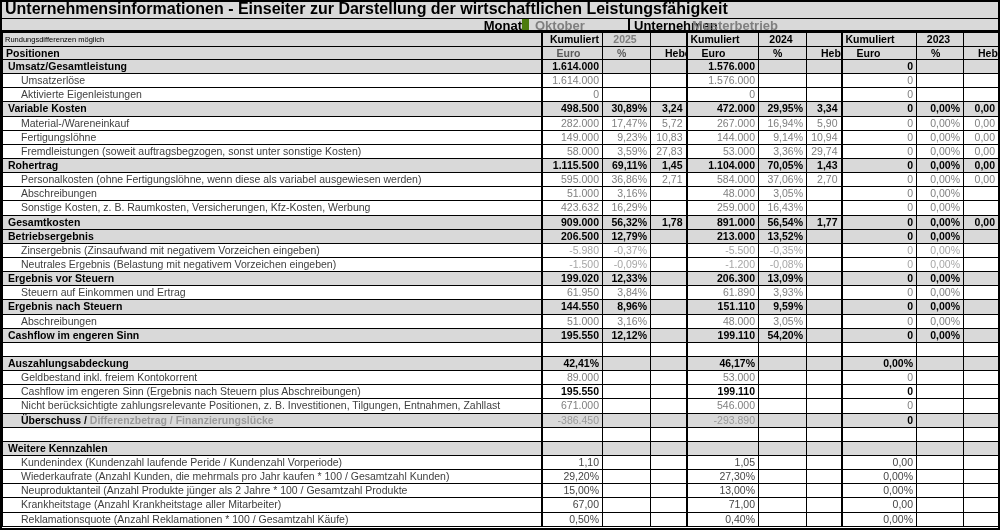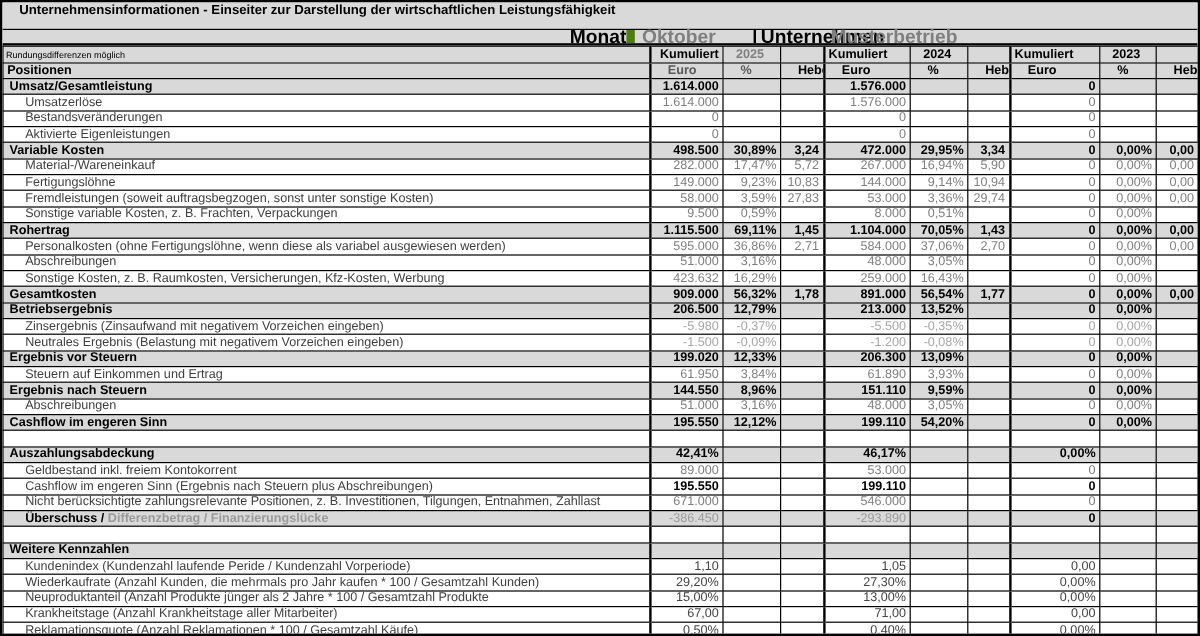--- a/index.html
+++ b/index.html
@@ -7,32 +7,32 @@
   .sheet{
     width:1000px;height:530px;
     border:2px solid #000;
     background:#fff;
     font-family:"Liberation Sans","DejaVu Sans",sans-serif;
     position:relative;
     overflow:hidden;
   }
   
   .titlebar{
-    height:23px;line-height:14px;
+    height:17px;line-height:14px;
     background:#d9d9d9;
     border-bottom:1px solid #000;
-    font-size:11px;font-weight:700;color:#000;
-    padding-left:14px;white-space:nowrap;overflow:hidden;
+    font-size:16px;font-weight:700;color:#000;
+    padding-left:3px;white-space:nowrap;overflow:hidden;
   }
   
   .metabar{
     position:relative;height:13px;line-height:13px;
     background:#d9d9d9;
     border-bottom:2px solid #000;
-    font-size:16px;
+    font-size:13px;
   }
   .metabar span{position:absolute;top:0;bottom:0;white-space:nowrap;}
   .m-monat{left:0;width:520px;text-align:right;font-weight:700;color:#000;}
   .m-okt{left:520px;width:80px;border-left:7px solid #4d7c0f;padding-left:6px;color:#7f7f7f;font-weight:700;}
   .m-unt{left:600px;width:86px;border-left:2px solid #000;padding-left:4px;font-weight:700;color:#000;margin-left:26px;}
   .m-must{left:690px;color:#7f7f7f;font-weight:700;}
   
   table{
     border-collapse:collapse;table-layout:fixed;
     width:996px;height:495px;
@@ -155,32 +155,20 @@
           <td class="c-pct1"></td>
           <td class="c-hebel1"></td>
           <td class="c-euro2">1.576.000</td>
           <td class="c-pct2"></td>
           <td class="c-hebel2"></td>
           <td class="c-euro3">0</td>
           <td class="c-pct3"></td>
           <td class="c-hebel3"></td>
         </tr>
         <tr class="r-detail">
-          <td class="c-label">Bestandsveränderungen</td>
-          <td class="c-euro1">0</td>
-          <td class="c-pct1"></td>
-          <td class="c-hebel1"></td>
-          <td class="c-euro2">0</td>
-          <td class="c-pct2"></td>
-          <td class="c-hebel2"></td>
-          <td class="c-euro3">0</td>
-          <td class="c-pct3"></td>
-          <td class="c-hebel3"></td>
-        </tr>
-        <tr class="r-detail">
           <td class="c-label">Aktivierte Eigenleistungen</td>
           <td class="c-euro1">0</td>
           <td class="c-pct1"></td>
           <td class="c-hebel1"></td>
           <td class="c-euro2">0</td>
           <td class="c-pct2"></td>
           <td class="c-hebel2"></td>
           <td class="c-euro3">0</td>
           <td class="c-pct3"></td>
           <td class="c-hebel3"></td>
@@ -226,32 +214,20 @@
           <td class="c-euro1">58.000</td>
           <td class="c-pct1">3,59%</td>
           <td class="c-hebel1">27,83</td>
           <td class="c-euro2">53.000</td>
           <td class="c-pct2">3,36%</td>
           <td class="c-hebel2">29,74</td>
           <td class="c-euro3">0</td>
           <td class="c-pct3">0,00%</td>
           <td class="c-hebel3">0,00</td>
         </tr>
-        <tr class="r-detail">
-          <td class="c-label">Sonstige variable Kosten, z. B. Frachten, Verpackungen</td>
-          <td class="c-euro1">9.500</td>
-          <td class="c-pct1">0,59%</td>
-          <td class="c-hebel1"></td>
-          <td class="c-euro2">8.000</td>
-          <td class="c-pct2">0,51%</td>
-          <td class="c-hebel2"></td>
-          <td class="c-euro3">0</td>
-          <td class="c-pct3">0,00%</td>
-          <td class="c-hebel3"></td>
-        </tr>
         <tr class="r-band">
           <td class="c-label">Rohertrag</td>
           <td class="c-euro1">1.115.500</td>
           <td class="c-pct1">69,11%</td>
           <td class="c-hebel1">1,45</td>
           <td class="c-euro2">1.104.000</td>
           <td class="c-pct2">70,05%</td>
           <td class="c-hebel2">1,43</td>
           <td class="c-euro3">0</td>
           <td class="c-pct3">0,00%</td>

